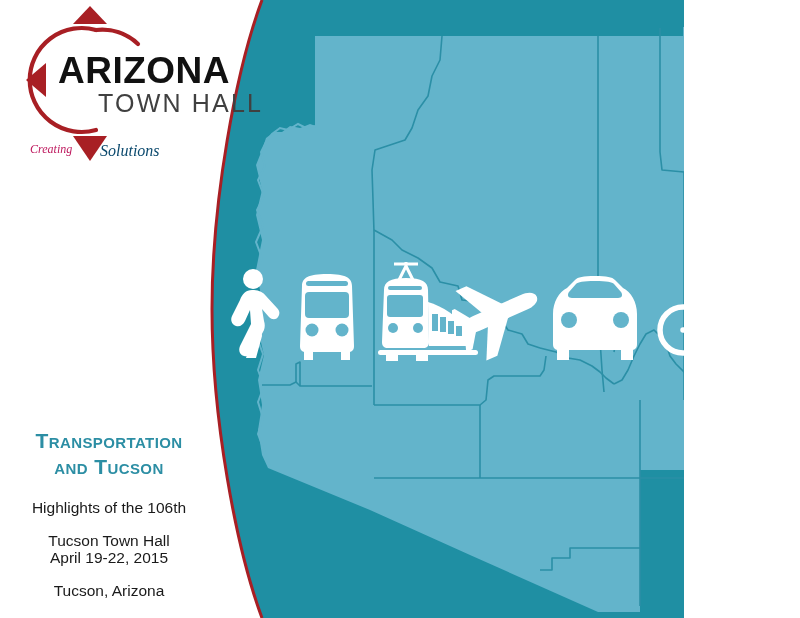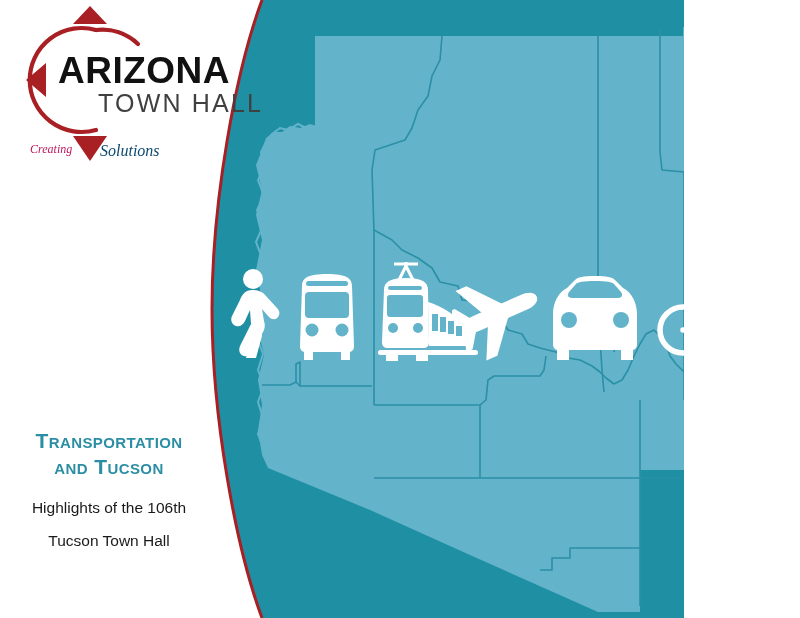--- a/index.html
+++ b/index.html
@@ -366,14 +366,18 @@
   <div id="title-block">
     <div class="slide-title">Transportation</div>
     <div class="slide-title">and Tucson</div>
   </div>
 
   <div id="subtitle-block">
     <div class="subtitle-line">Highlights of the 106th</div>
     <div class="subtitle-line">Tucson Town Hall</div>
   </div>
 
+  <div id="date-block">
+    <div class="date-line">April 19-22, 2015</div>
+    <div class="date-line">Tucson, Arizona</div>
+  </div>
 
 </div>
 
 </body></html>

